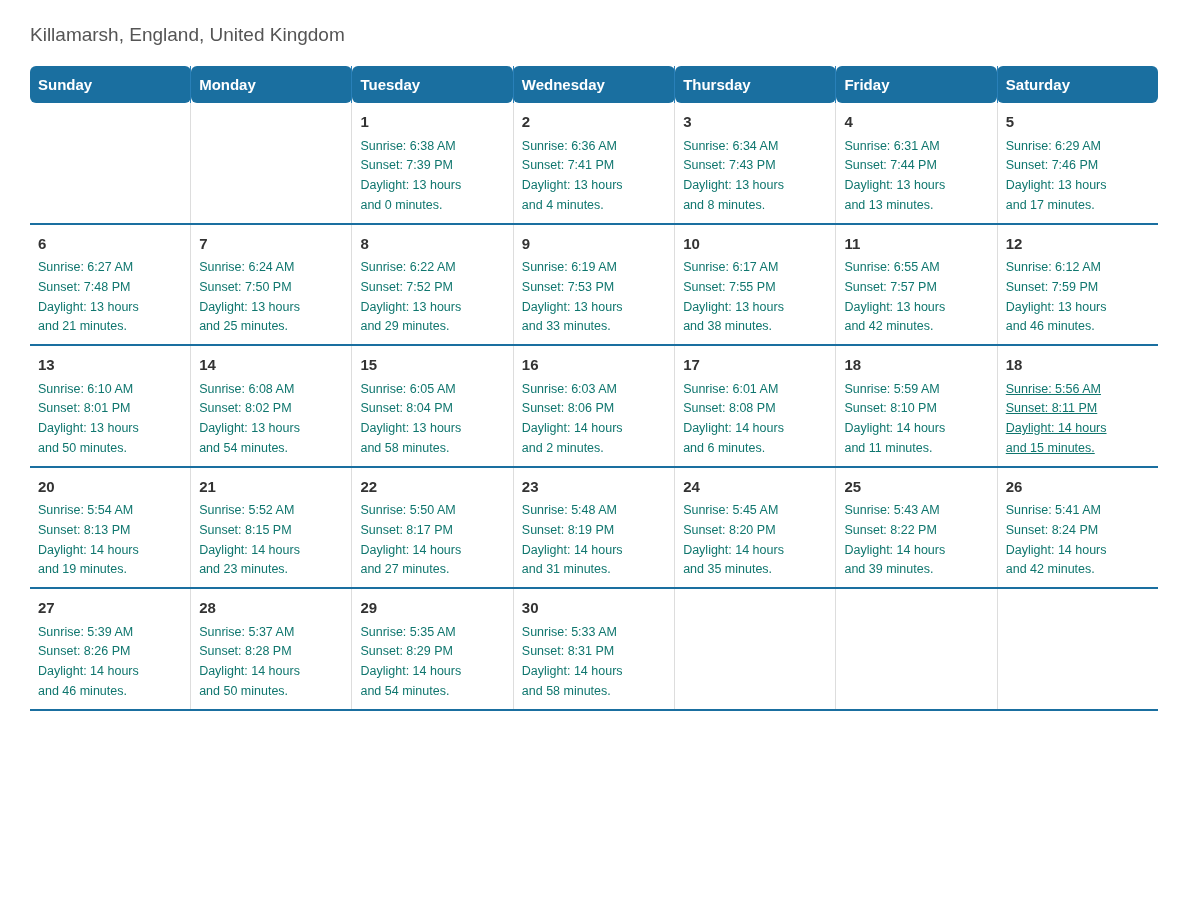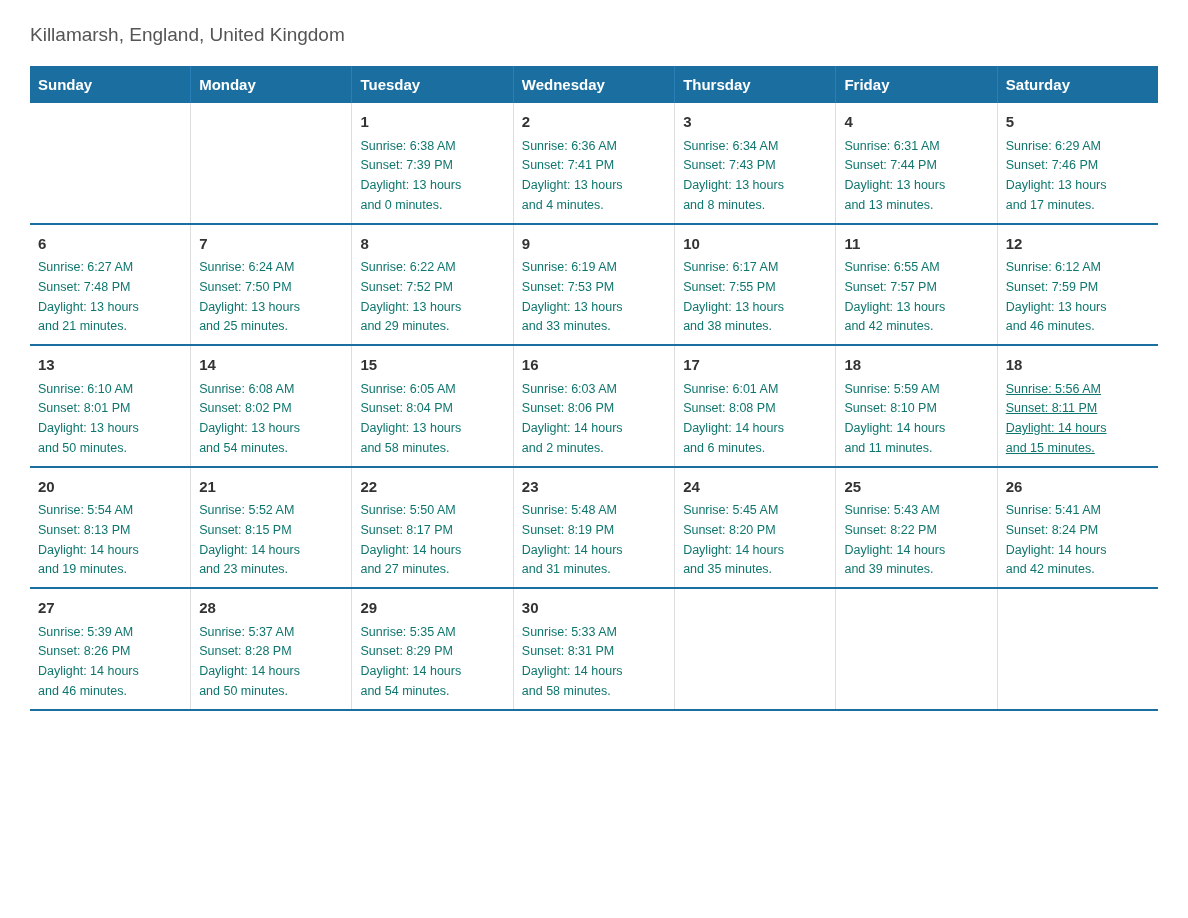--- a/index.html
+++ b/index.html
@@ -63,20 +63,21 @@
     thead tr {
       background-color: #1a6fa0;
       color: #fff;
     }
     thead th {
       padding: 10px 8px;
       font-size: 15px;
       font-weight: bold;
       text-align: left;
       border-right: 1px solid #2980b9;
+      border-radius: 6px;
     }
     thead th:last-child {
       border-right: none;
     }
     tbody tr {
       border-bottom: 2px solid #1a6fa0;
     }
     tbody td {
       padding: 8px;
       vertical-align: top;

